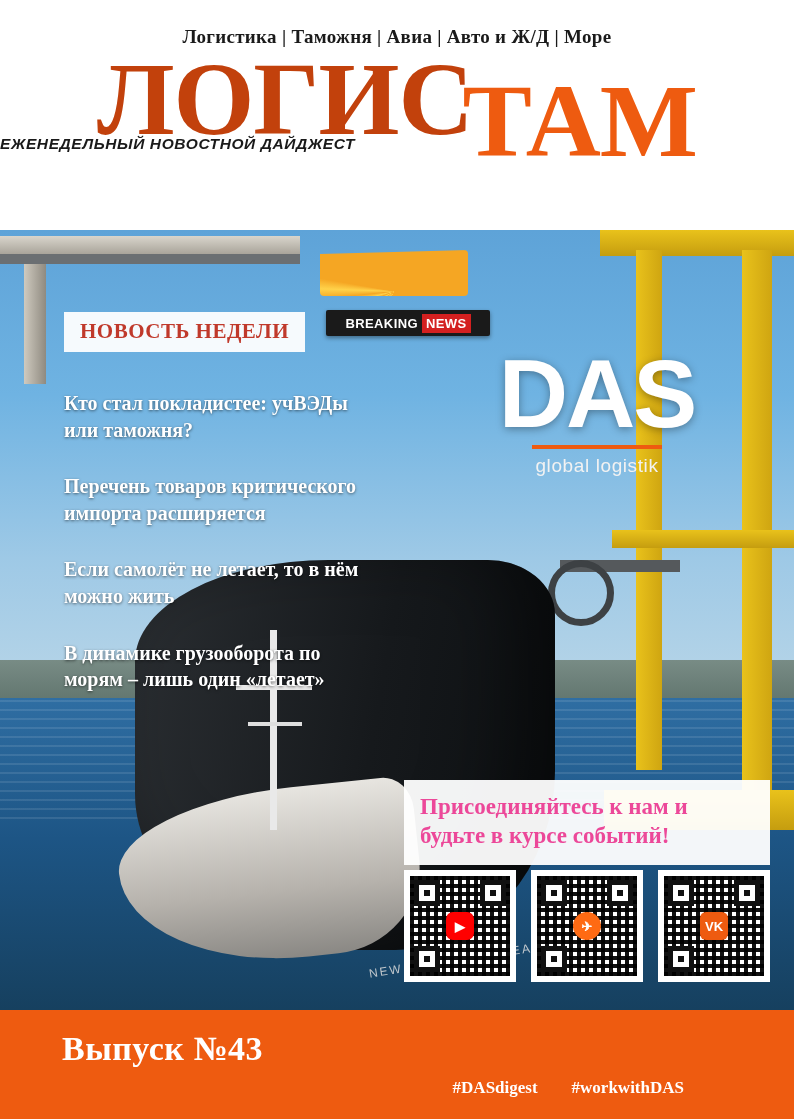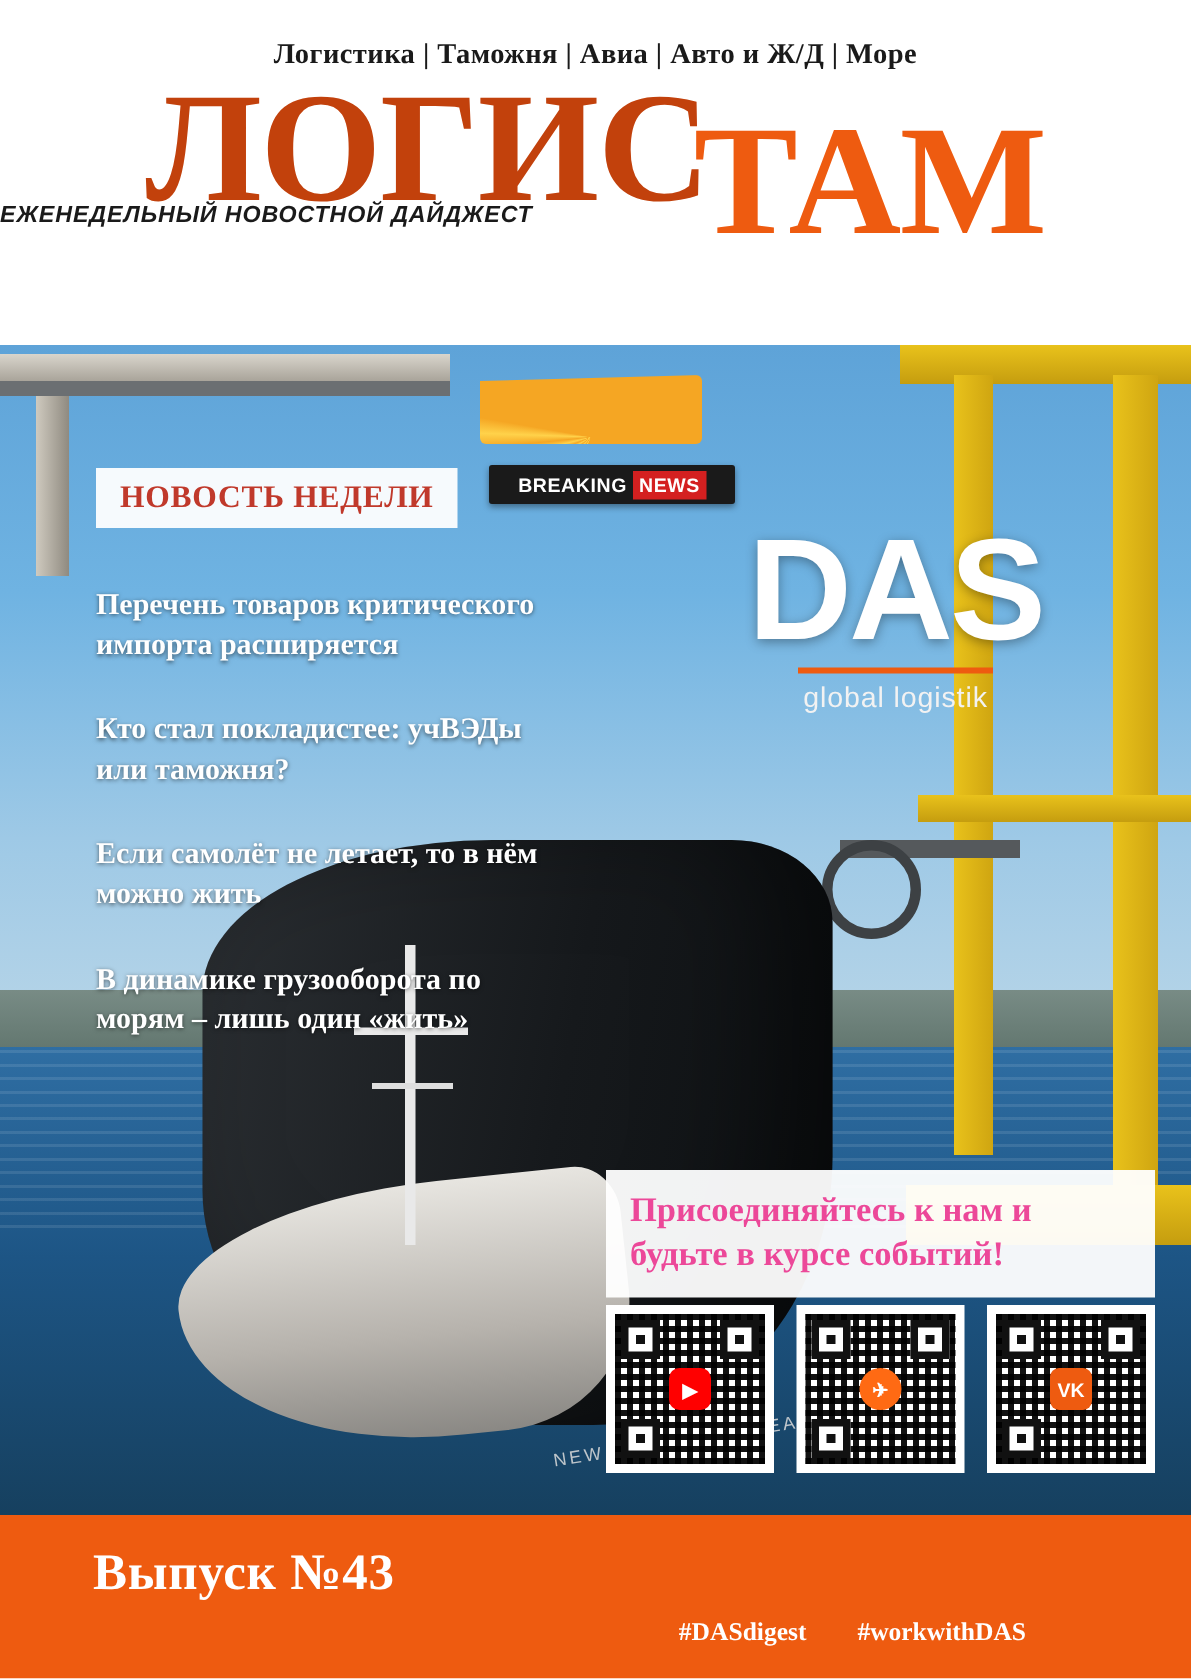--- a/index.html
+++ b/index.html
@@ -403,24 +403,24 @@
       <div class="breaking-rays"></div>
       <div class="breaking-bar">
         <span class="bn-1">BREAKING</span>
         <span class="bn-2">NEWS</span>
       </div>
     </div>
 
     <div class="news-week">НОВОСТЬ НЕДЕЛИ</div>
 
     <div class="headlines">
+      <div class="headline item">Кто стал покладистее: учВЭДы или таможня?</div>
       <div class="headline item">Перечень товаров критического импорта расширяется</div>
-      <div class="headline item">Кто стал покладистее: учВЭДы или таможня?</div>
       <div class="headline item">Если самолёт не летает, то в нём можно жить</div>
-      <div class="headline item">В динамике грузооборота по морям – лишь один «жить»</div>
+      <div class="headline item">В динамике грузооборота по морям – лишь один «летает»</div>
     </div>
 
     <div class="das">
       <div class="das-word">DAS</div>
       <div class="das-rule"></div>
       <div class="das-sub">global logistik</div>
     </div>
 
     <div class="join">
       <div class="join-text">Присоединяйтесь к нам и будьте в курсе событий!</div>

